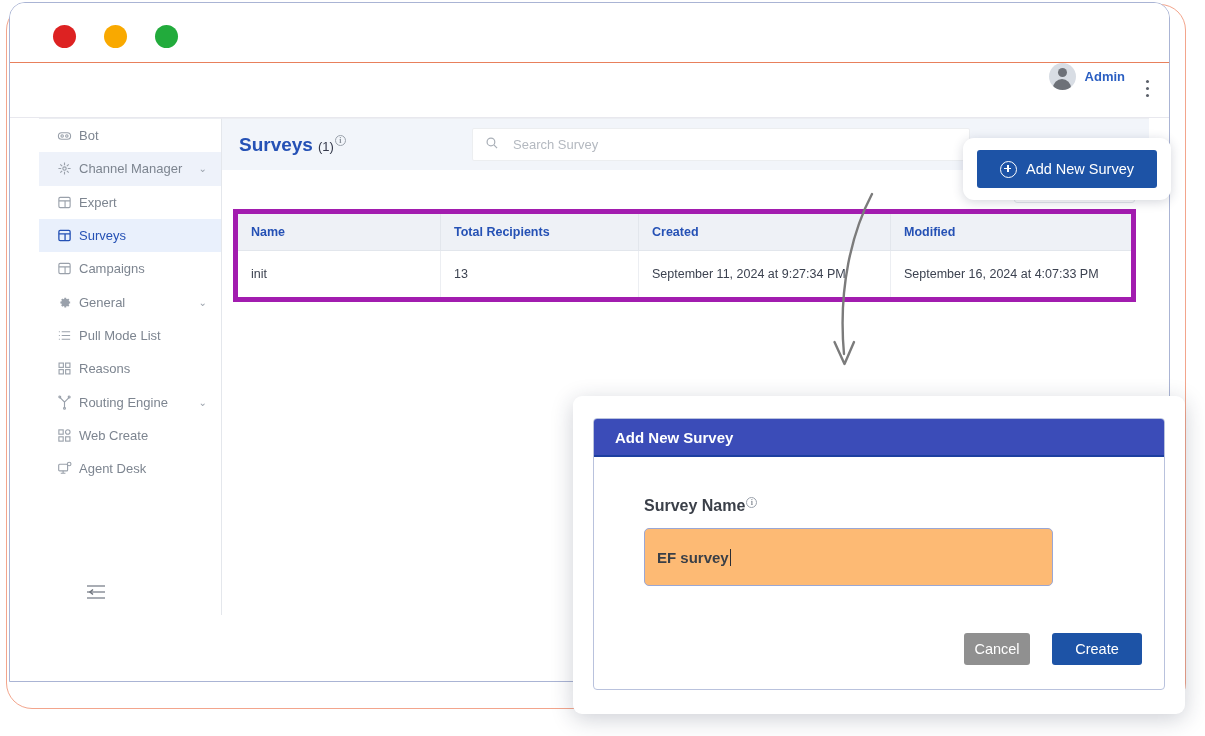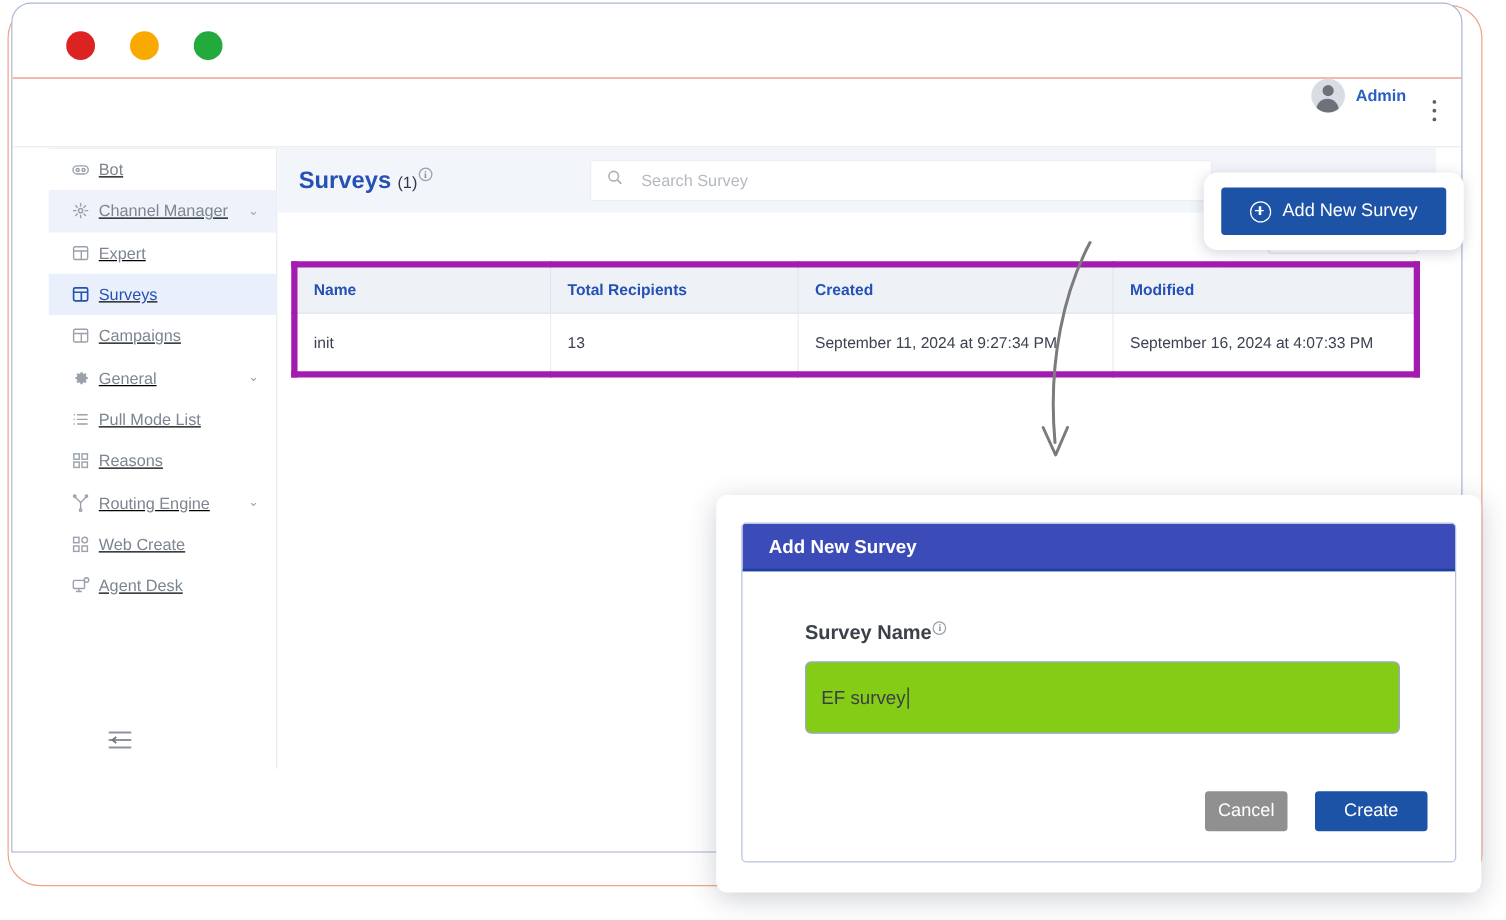--- a/index.html
+++ b/index.html
@@ -77,21 +77,20 @@
   .kebab i { display: block; width: 3.4px; height: 3.4px; border-radius: 50%; background: #5a6069; margin-bottom: 3.4px; }
 
   
   .app-body { position: relative; height: 565px; background: #ffffff; }
 
   
   .sidebar {
     position: absolute; left: 29px; top: 0; width: 183px; height: 497px;
     background: #ffffff; border-right: 1px solid #e4e7ec;
     border-top: 1px solid #eceef2;
-    text-decoration: underline;
   }
   .nav-item {
     display: flex; align-items: center; height: 33.3px; padding-left: 18px;
     font-size: 13px; color: #7d8590; position: relative; cursor: pointer;
   }
   .nav-item .ico { width: 22px; display: inline-flex; align-items: center; color: #9aa1ab; }
   .nav-item.hover { background: #eef2fa; }
   .nav-item.active { background: #e9f0fc; color: #2551b5; font-weight: normal; }
   .nav-item.active .ico { color: #2551b5; }
   .nav-item .chev {
@@ -201,25 +200,25 @@
     border: 1px solid #b9c2dd; border-radius: 4px; overflow: hidden; background: #fff;
   }
   .modal-header {
     height: 38px; background: #3b4cb8; display: flex; align-items: center;
     padding-left: 21px; color: #fff; font-size: 15px; font-weight: bold;
     border-bottom: 2px solid #1d3fa0;
   }
   .modal-body { padding: 40px 50px 0 50px; }
   .field-label { font-size: 16px; font-weight: bold; color: #3b4049; }
   .text-input {
-    margin-top: 13px; width: 476px; height: 58px;
+    margin-top: 13px; width: 409px; height: 58px;
     border: 1px solid #9aa7d4; border-radius: 5px;
     font-size: 15px; color: #3a3f47; padding-left: 12px;
-    font-family: "Liberation Sans", sans-serif; outline: none; background: #84cc16;
-    display: flex; align-items: center;
+    font-family: "Liberation Sans", sans-serif; outline: none; background: #fdba74;
+    display: flex; align-items: center; font-weight: bold;
   }
   .caret-bar {
     display: inline-block; width: 1.3px; height: 17px; background: #2a2e35; margin-left: 1px;
   }
   .modal-actions {
     position: absolute; right: 22px; bottom: 24px; display: flex; gap: 11px;
   }
   .btn {
     height: 32px; border-radius: 3px; font-size: 14.5px; color: #fff;
     display: flex; align-items: center; justify-content: center; cursor: pointer;

